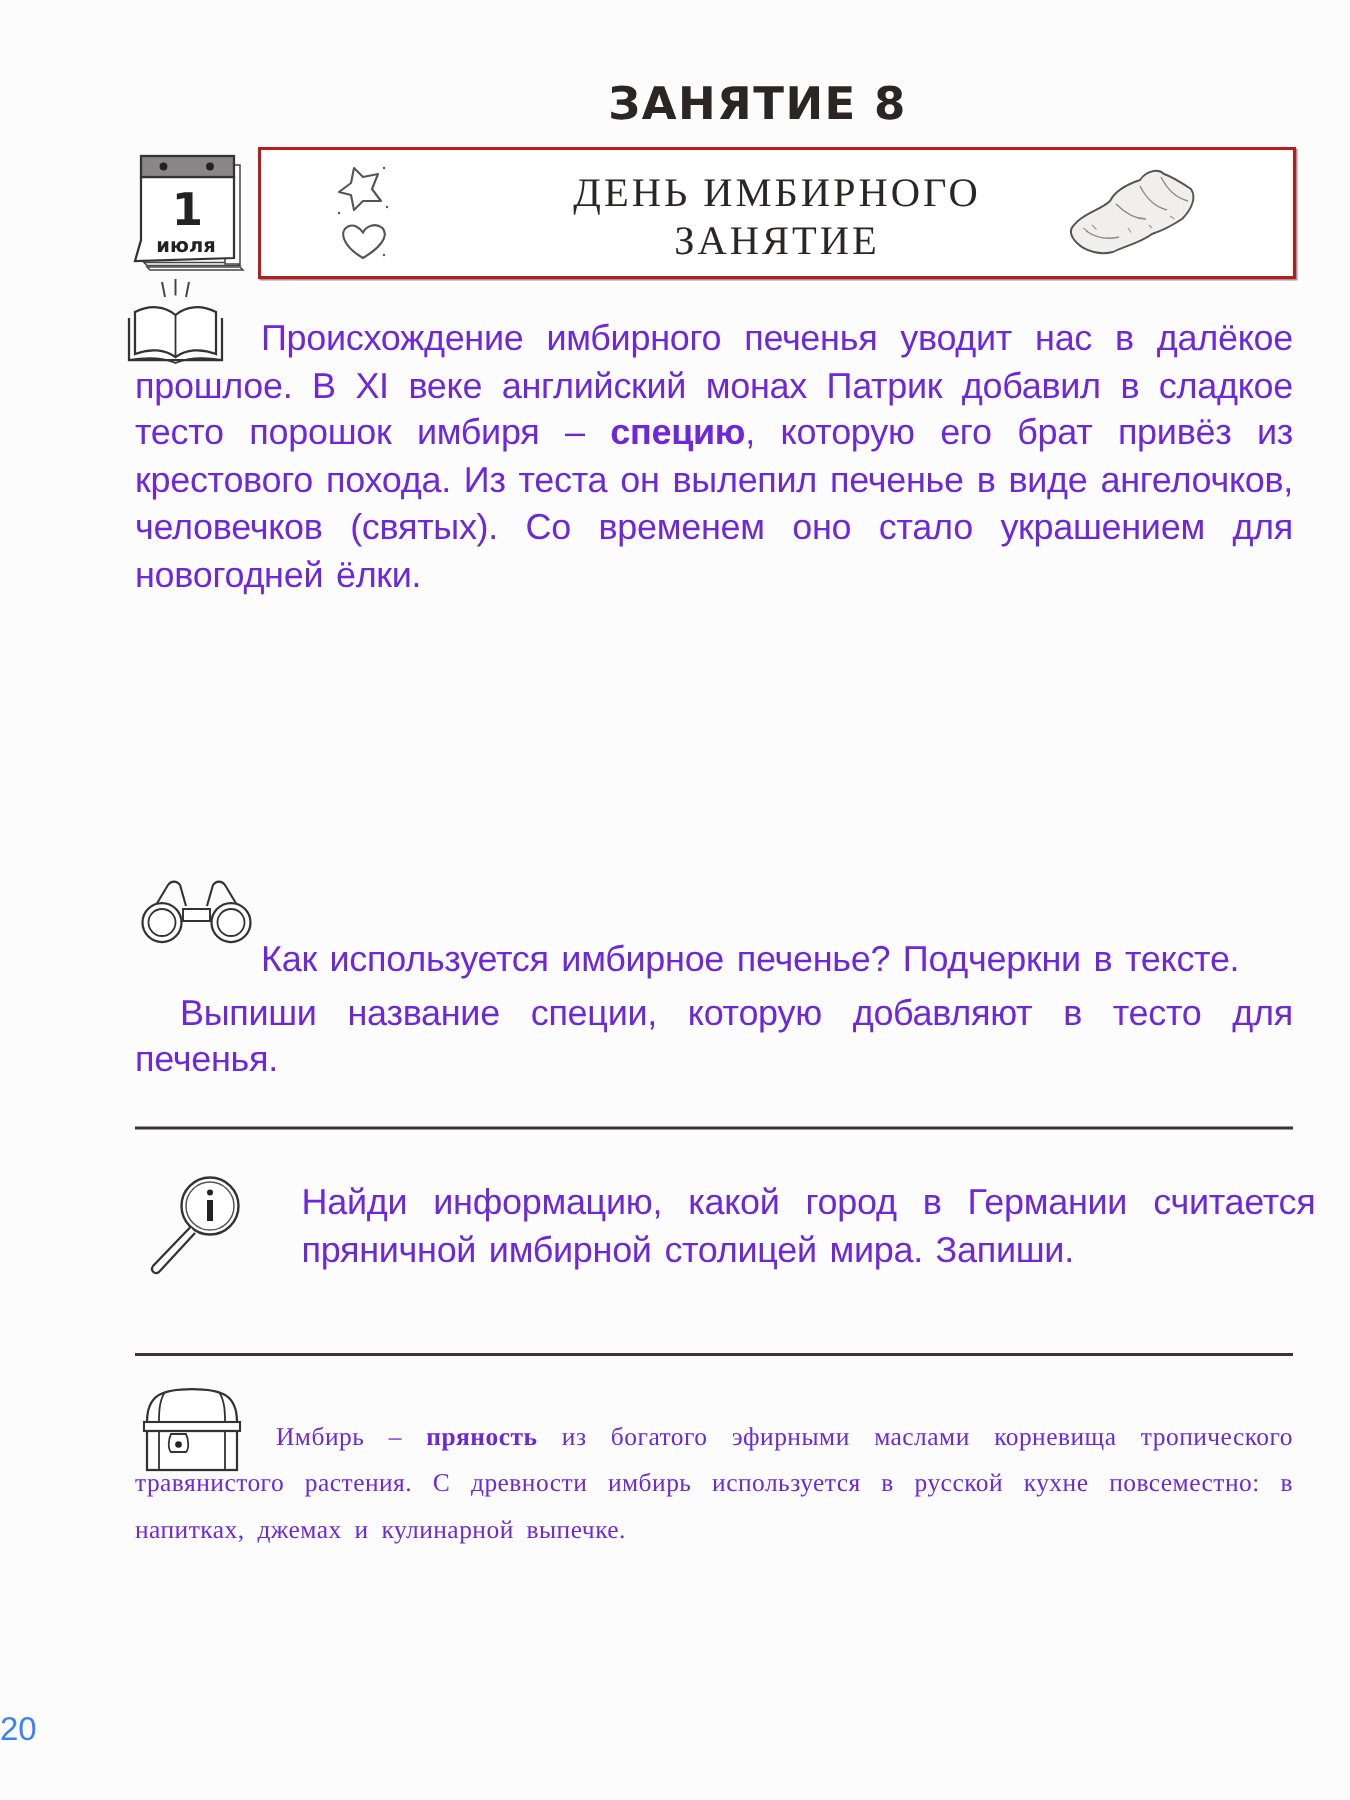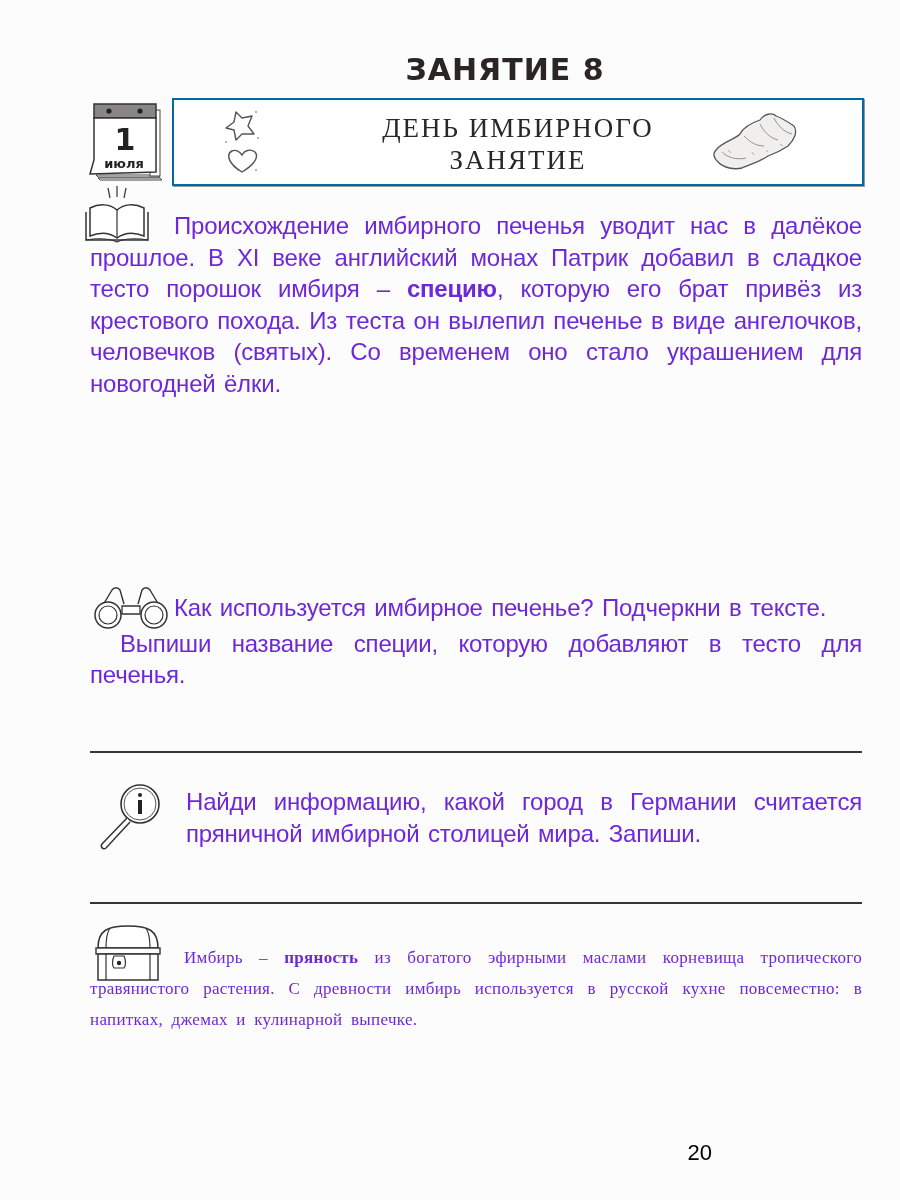--- a/index.html
+++ b/index.html
@@ -10,21 +10,21 @@
   }
   .abs { position: absolute; }
   .lesson-title {
     left: 0; width: 1010px; top: 52px; text-align: center;
     font-family: "DejaVu Sans", sans-serif; font-weight: bold;
     font-size: 30px; letter-spacing: 1px; color: #2b2526;
   }
   .calendar { left: 88px; top: 100px; width: 80px; height: 88px; }
   .header-box {
     left: 172px; top: 98px; width: 688px; height: 84px;
-    border: 2px solid #0369a1; box-shadow: 1px 1px 0 #999;
+    border: 2px solid #b91c1c; box-shadow: 1px 1px 0 #999;
     background: #fff;
   }
   .header-title {
     position: absolute; left: 0; right: 0; top: 12px; text-align: center;
     font-family: "Liberation Serif", serif; font-size: 27px; line-height: 32px;
     letter-spacing: 2px; color: #2b2526;
   }
   .shapes-icon { position: absolute; left: 48px; top: 6px; width: 40px; height: 72px; }
   .ginger-icon { position: absolute; left: 520px; top: 6px; width: 120px; height: 72px; }
   .text {
@@ -33,22 +33,22 @@
     word-spacing: 2px; letter-spacing: -0.2px;
   }
   .text p { margin: 0; }
   .indent { text-indent: 30px; }
   .serif {
     font-family: Liberation Serif, serif; font-size: 17px; line-height: 31px;
     letter-spacing: 0.3px; word-spacing: 4px;
   }
   .rule { height: 0; border-top: 2px solid #3a3434; }
   .page-num {
-    left: 0; width: 712px; top: 1140px; text-align: right;
-    font-size: 22px; color: #000000;
+    left: 0; width: 712px; top: 1140px; text-align: left;
+    font-size: 22px; color: #3b82f6;
   }
   b { font-weight: bold; }
 </style>
 </head>
 <body>
 
 <div class="abs lesson-title">ЗАНЯТИЕ  8</div>
 
 <div class="abs calendar">
   <svg width="80" height="95" viewBox="0 0 80 95">
@@ -98,35 +98,35 @@
 
 <svg class="abs" style="left:88px; top:584px;" width="86" height="46" viewBox="0 0 86 46">
   <path d="M12 26 L24 6 C26 3 30 3 32 6 L36 20 M50 20 L54 6 C56 3 60 3 62 6 L74 26" fill="none" stroke="#333" stroke-width="1.4"></path>
   <path d="M34 22 L52 22 L52 30 L34 30 Z" fill="#fff" stroke="#333" stroke-width="1.3"></path>
   <circle cx="20" cy="31" r="13" fill="#fff" stroke="#333" stroke-width="1.5"></circle>
   <circle cx="20" cy="31" r="9" fill="none" stroke="#333" stroke-width="1.2"></circle>
   <circle cx="66" cy="31" r="13" fill="#fff" stroke="#333" stroke-width="1.5"></circle>
   <circle cx="66" cy="31" r="9" fill="none" stroke="#333" stroke-width="1.2"></circle>
 </svg>
 
-<div class="abs text" style="left:90px; top:592px; width:772px;">
+<div class="abs text" style="left:90px; top:624px; width:772px;">
   <p style="text-indent:84px;">Как используется имбирное печенье? Подчеркни в тексте.</p>
   <p class="indent" style="margin-top:4px;">Выпиши название специи, которую добавляют в тесто для печенья.</p>
 </div>
 <div class="abs rule" style="left:90px; top:751px; width:772px;"></div>
 
 <svg class="abs" style="left:96px; top:782px;" width="70" height="72" viewBox="0 0 70 72">
   <circle cx="44" cy="22" r="19" fill="#fff" stroke="#333" stroke-width="1.6"></circle>
   <circle cx="44" cy="22" r="16" fill="none" stroke="#555" stroke-width="1"></circle>
   <circle cx="44" cy="13" r="2" fill="#222"></circle>
   <rect x="42" y="18" width="4" height="14" fill="#222"></rect>
   <path d="M31 36 L6 62 C4 65 7 68 10 66 L34 40" fill="#fff" stroke="#333" stroke-width="1.5"></path>
 </svg>
 
-<div class="abs text" style="left:186px; top:786px; width:676px;">
+<div class="abs text" style="left:201px; top:786px; width:676px;">
   <p>Найди информацию, какой город в Германии считается пряничной имбирной столицей мира. Запиши.</p>
 </div>
 <div class="abs rule" style="left:90px; top:902px; width:772px;"></div>
 
 <svg class="abs" style="left:92px; top:922px;" width="72" height="62" viewBox="0 0 72 62">
   <path d="M6 26 C6 8 16 4 36 4 C56 4 66 8 66 26 Z" fill="#fff" stroke="#333" stroke-width="1.5"></path>
   <path d="M18 6 C14 12 14 20 14 26 M54 6 C58 12 58 20 58 26" fill="none" stroke="#333" stroke-width="1.2"></path>
   <rect x="4" y="26" width="64" height="6" fill="#fff" stroke="#333" stroke-width="1.4"></rect>
   <rect x="6" y="32" width="60" height="26" fill="#fff" stroke="#333" stroke-width="1.5"></rect>
   <path d="M14 32 L14 58 M58 32 L58 58" stroke="#333" stroke-width="1.2"></path>

